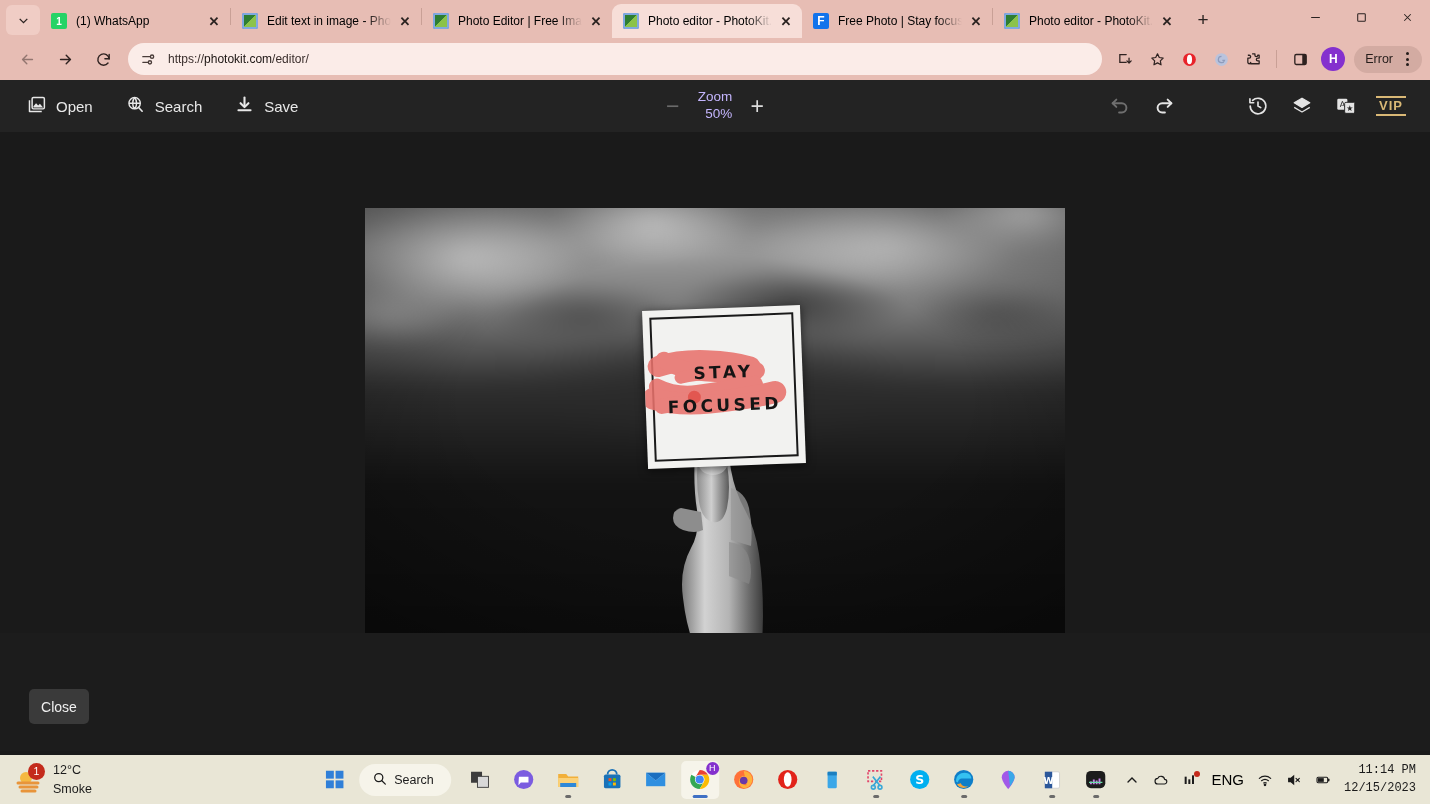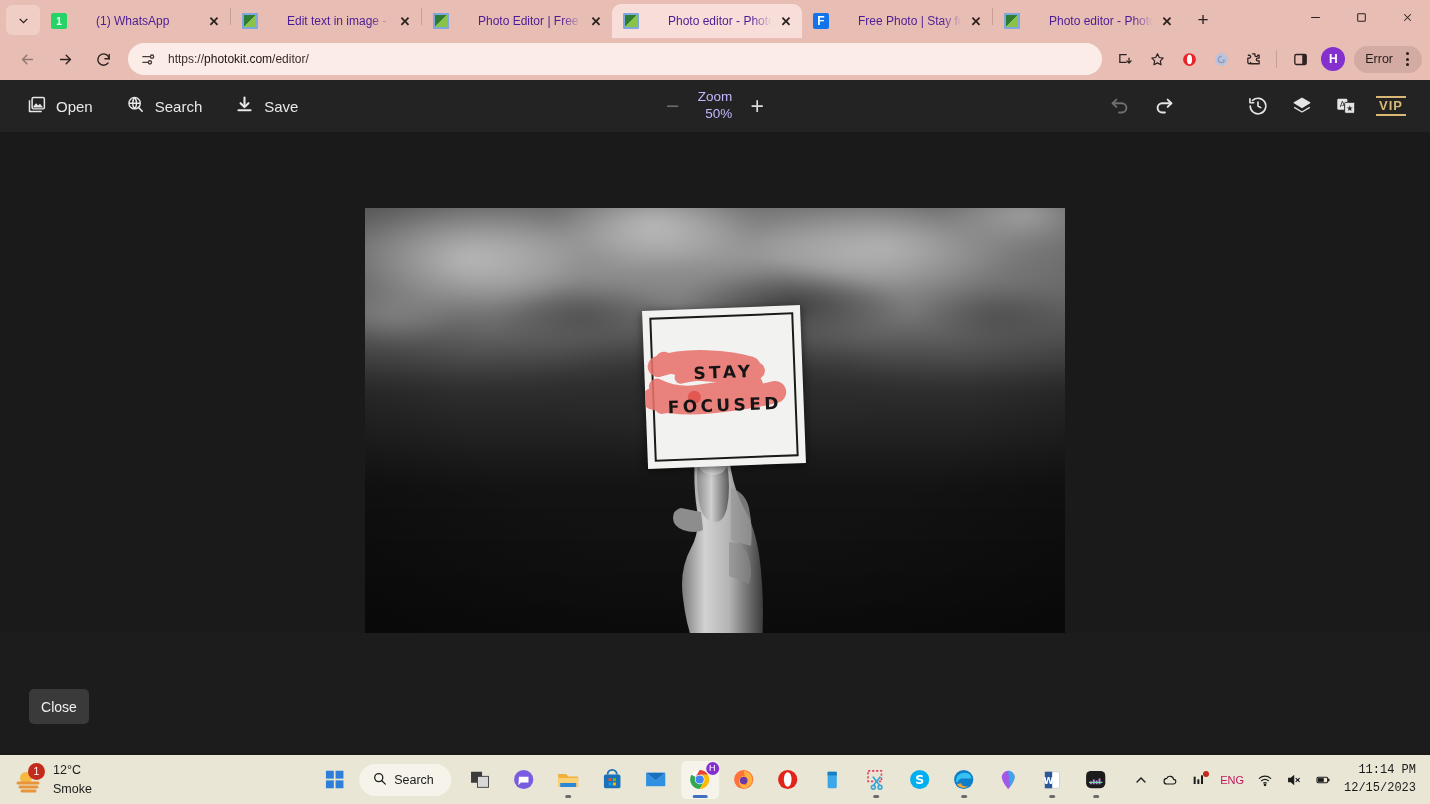--- a/index.html
+++ b/index.html
@@ -34,25 +34,24 @@
     border-radius: 9px 9px 0 0;
     cursor: pointer;
     background: transparent;
   }
   .tab.active { background: #f7ded8; }
   .tab .favicon {
     width: 16px; height: 16px; flex: 0 0 16px; margin-right: 9px;
     border-radius: 2px; position: relative; overflow: hidden;
   }
   .tab .tab-title {
-    font-size: 12px; color: #4c1d95; white-space: nowrap;
+    font-size: 12px; color: #000000; white-space: nowrap;
     overflow: hidden; flex: 1 1 auto;
     -webkit-mask-image: linear-gradient(to right, #000 80%, transparent 100%);
     mask-image: linear-gradient(to right, #000 80%, transparent 100%);
-    margin-left: 20px;
   }
   .tab .tab-close {
     width: 20px; height: 20px; flex: 0 0 20px; margin-left: 4px;
     display: flex; align-items: center; justify-content: center;
     color: #2a2220; font-size: 13px; font-weight: bold; border-radius: 50%;
   }
   .tab-sep {
     width: 1px; height: 17px; background: #c9a096; align-self: center;
     margin-bottom: 6px; flex: 0 0 1px;
   }
@@ -306,21 +305,21 @@
   }
   .tray {
     margin-left: auto; display: flex; align-items: center; gap: 13px;
     padding-right: 14px;
   }
   .tray-ico {
     display: flex; align-items: center; justify-content: center;
     color: #1b1b1b; cursor: pointer; position: relative;
   }
   .tray-ico svg { width: 16px; height: 16px; }
-  .tray-lang { font-size: 11px; color: #be185d; cursor: pointer; }
+  .tray-lang { font-size: 15px; color: #000000; cursor: pointer; }
   .tray-clock {
     font-size: 12px; color: #1b1b1b; text-align: right; line-height: 1.42;
     cursor: pointer;
     font-family: Liberation Mono, monospace;
   }
   .red-dot {
     position: absolute; top: -1px; right: -2px; width: 6px; height: 6px;
     border-radius: 50%; background: #c42b1c;
   }
 </style>

